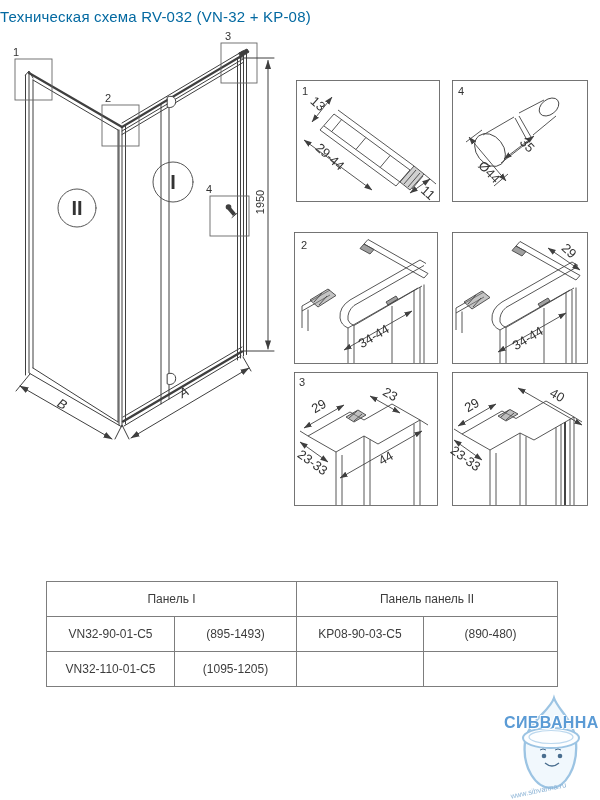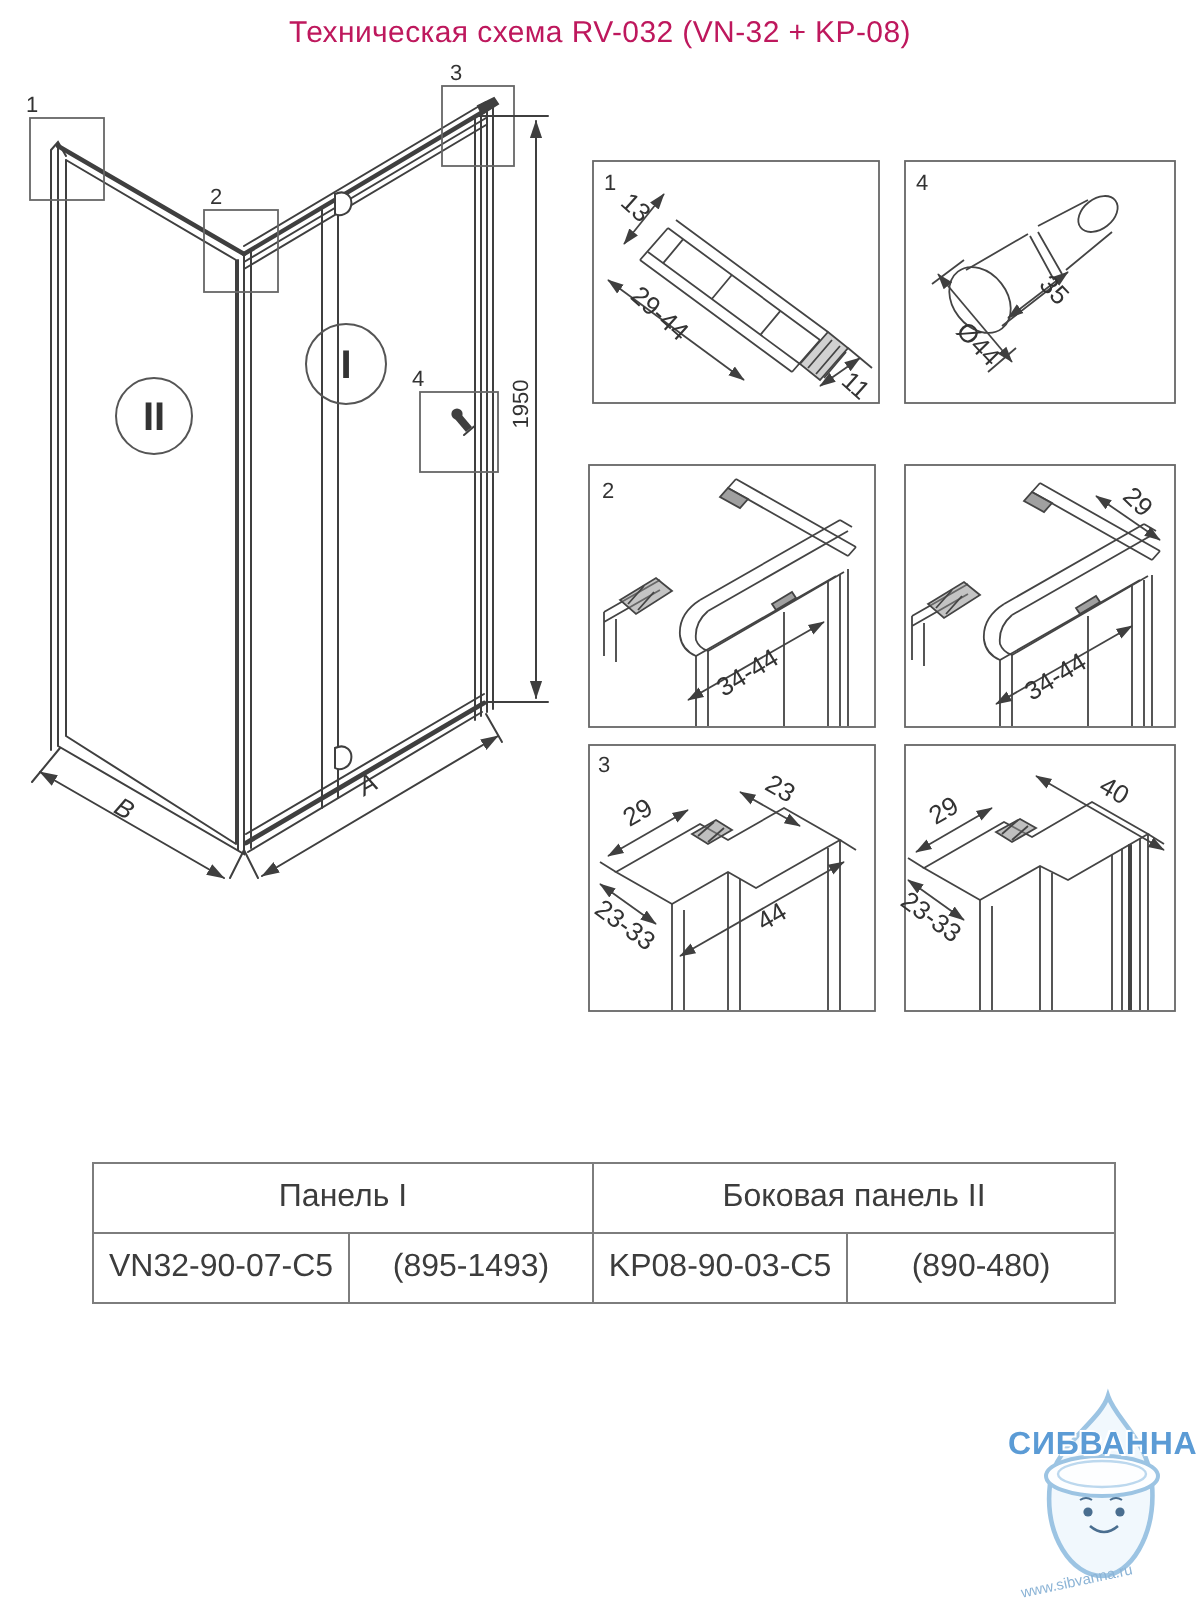--- a/index.html
+++ b/index.html
@@ -1,41 +1,41 @@
 <!DOCTYPE html>
 <html><head>
 <meta charset="utf-8">
 <style>
   html,body{margin:0;padding:0;}
   body{
     width:600px;height:800px;position:relative;background:#ffffff;
     font-family:"Liberation Sans", sans-serif;color:#3c3c3c;overflow:hidden;
   }
   .title{
-    position:absolute;left:0;top:8px;width:600px;text-align:center;
-    font-size:15px;color:#be185d;letter-spacing:.2px;
+    position:absolute;left:0;top:8px;width:600px;text-align:left;
+    font-size:15px;color:#0369a1;letter-spacing:.2px;
   }
   svg{overflow:visible;display:block;}
   .main-svg{position:absolute;left:0;top:30px;}
   .det{position:absolute;}
   .d1{left:296px;top:80px;}
   .d4{left:452px;top:80px;}
   .d2a{left:294px;top:232px;}
   .d2b{left:452px;top:232px;}
   .d3a{left:294px;top:372px;}
   .d3b{left:452px;top:372px;}
   .dim-t{font-size:13px;fill:#333;}
   .dim-s{font-size:11px;fill:#333;}
   .mark-t{font-size:11px;fill:#333;}
   .circ-t{font-size:20px;font-weight:bold;fill:#333;}
   .ab-t{font-size:13px;font-style:italic;fill:#333;}
   table.parts{
     position:absolute;left:46px;top:581px;width:511px;
     border-collapse:collapse;table-layout:fixed;
-    font-size:16px;color:#3c3c3c;
+    font-size:12px;color:#3c3c3c;
   }
   table.parts th,table.parts td{
     border:1px solid #7d7d7d;font-weight:normal;text-align:center;
     height:34px;padding:0;overflow:hidden;white-space:nowrap;
   }
   table.parts{border:1px solid #5e5e5e;}
   .wm{position:absolute;left:496px;top:690px;width:104px;height:110px;}
   .wm-brand{
     position:absolute;left:8px;top:24px;font-size:16px;font-weight:bold;
     color:#5b9bd5;letter-spacing:.4px;white-space:nowrap;
@@ -235,27 +235,33 @@
 <table class="parts">
   <colgroup>
       <col style="width:128px">
       <col style="width:122px">
       <col style="width:127px">
       <col style="width:134px">
     </colgroup>
   <tbody>
     <tr>
       <th colspan="2">Панель I</th>
-      <th colspan="2">Боковая панель II</th>
+      <th colspan="2">Панель панель II</th>
     </tr>
     <tr>
-      <td>VN32-90-07-C5</td>
+      <td>VN32-90-01-C5</td>
       <td>(895-1493)</td>
       <td>KP08-90-03-C5</td>
       <td>(890-480)</td>
+    </tr>
+    <tr>
+      <td>VN32-110-01-C5</td>
+      <td>(1095-1205)</td>
+      <td></td>
+      <td></td>
     </tr>
   </tbody>
 </table>
 
 <div class="wm">
   <svg class="wm-svg" width="86" height="102" viewBox="0 0 86 102">
     <path d="M44,2 C48,14 64,24 66,46 C68,72 55,92 41,92 C26,92 12,72 15,46 C17,27 40,15 44,2 z" fill="#eef6fd" fill-opacity="0.8" stroke="#9cc4e3" stroke-width="2.3"></path>
     <ellipse cx="41" cy="42" rx="28" ry="10" fill="#fdfeff" stroke="#9cc4e3" stroke-width="2"></ellipse>
     <ellipse cx="41" cy="41" rx="22" ry="6.5" fill="none" stroke="#bcd8ee" stroke-width="1.2"></ellipse>
     <path d="M30,54 q3,-2 6,0 M45,54 q3,-2 6,0" fill="none" stroke="#4a6e8f" stroke-width="1"></path>

